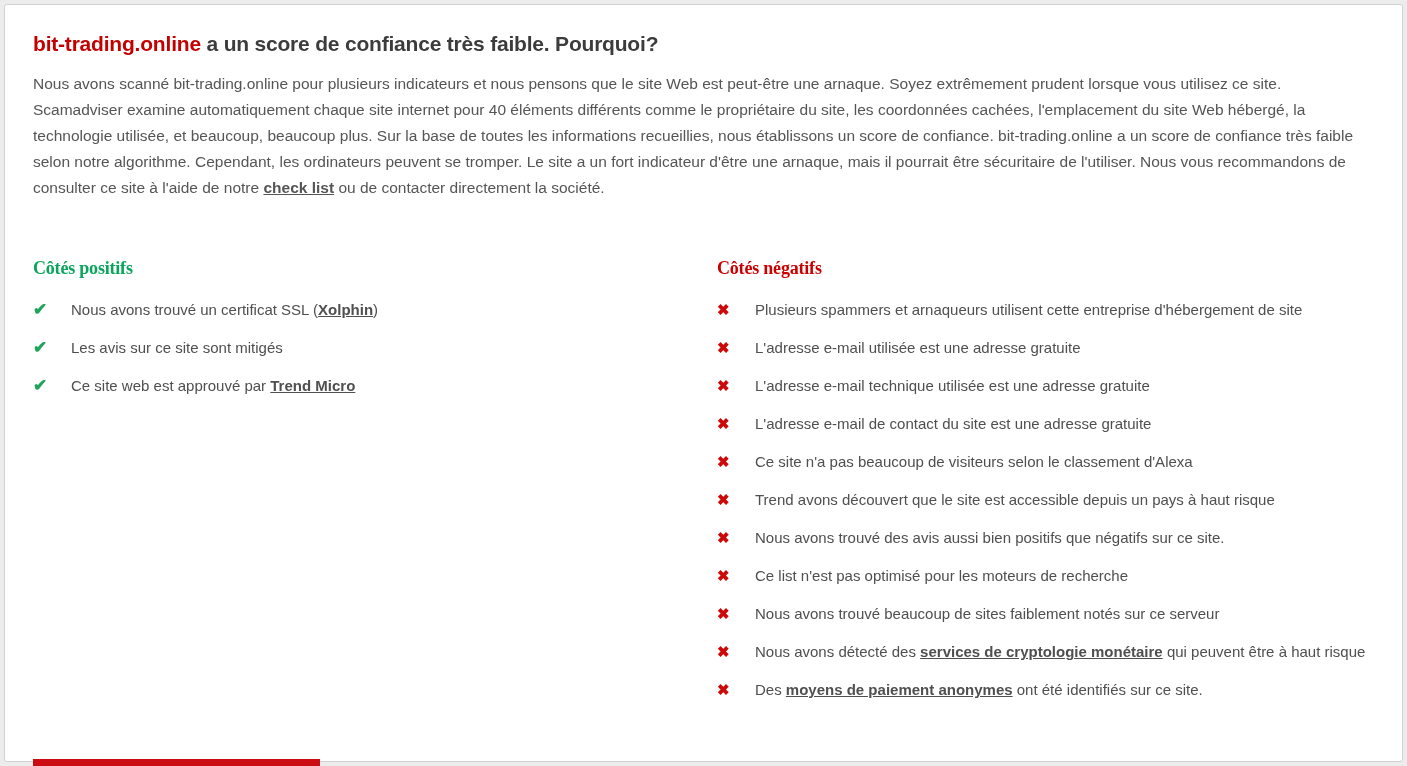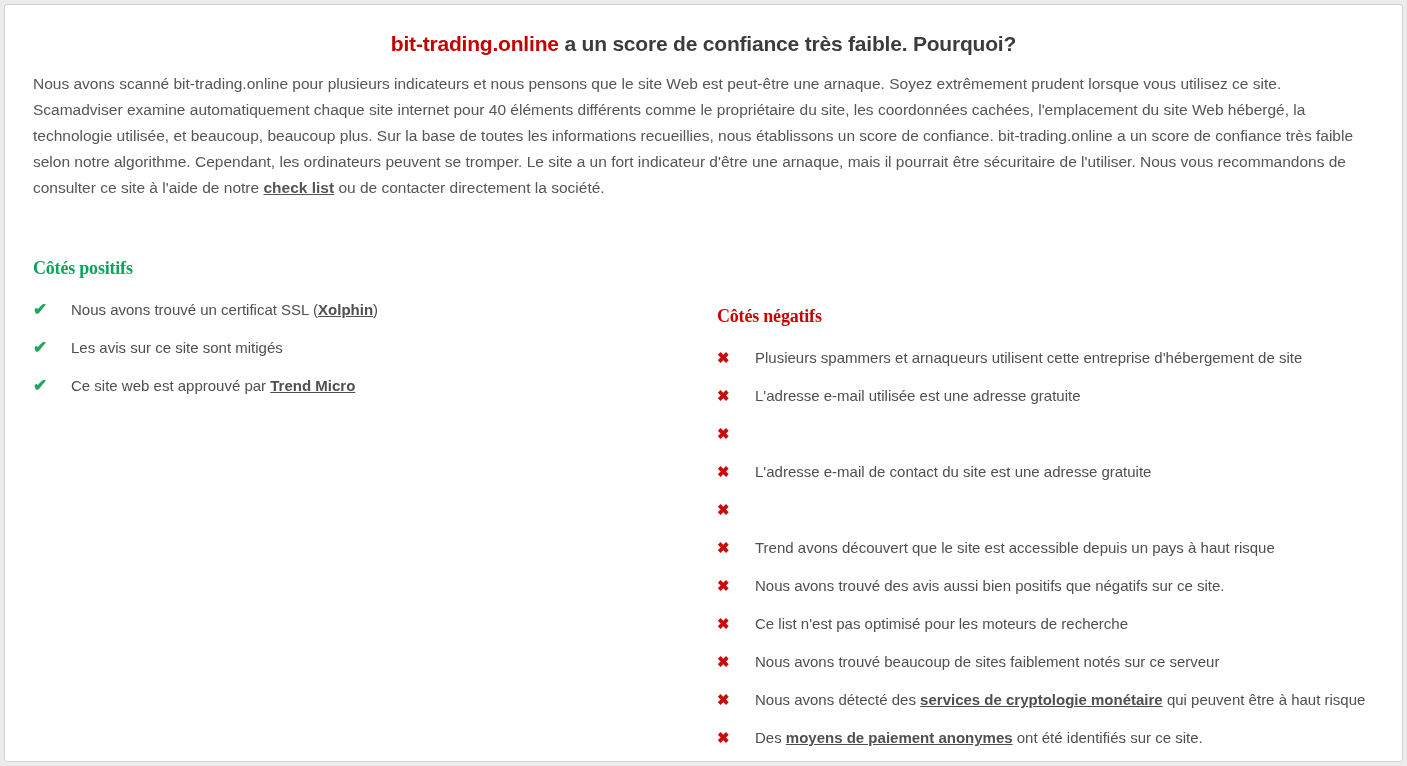--- a/index.html
+++ b/index.html
@@ -28,21 +28,20 @@
     border:1px solid #d2d2d2;
     border-radius:3px;
     padding:0 28px;
   }
   .page-title{
     margin:27px 0 0 0;
     font-size:21px;
     font-weight:bold;
     color:var(--title-text);
     letter-spacing:-0.2px;
-    text-align:center;
   }
   .page-title .site-name{
     color:var(--title-red);
   }
   .intro{
     margin:15px 0 0 0;
     font-size:15.5px;
     line-height:26px;
     color:var(--body-text);
     max-width:1345px;
@@ -61,21 +60,21 @@
   .col.positives{width:684px;flex:none;}
   .col.negatives{flex:1;}
   .col-heading{
     margin:0 0 23px 0;
     font-size:18px;
     font-weight:bold;
     letter-spacing:-0.2px;
     font-family:Liberation Serif, serif;
   }
   .col.positives .col-heading{color:var(--heading-green);}
-  .col.negatives .col-heading{color:var(--heading-red);margin-top:48px;}
+  .col.negatives .col-heading{color:var(--heading-red);}
   ul.items{
     list-style:none;
     margin:0;padding:0;
   }
   ul.items li{
     display:flex;
     align-items:baseline;
     margin-bottom:22px;
     font-size:15px;
     color:#4f4f4f;
@@ -144,27 +143,29 @@
         <li>
           <span class="item-icon cross">✖</span>
           <span class="item-text"><span>Plusieurs spammers et arnaqueurs utilisent cette entreprise d'hébergement de site</span></span>
         </li>
         <li>
           <span class="item-icon cross">✖</span>
           <span class="item-text"><span>L'adresse e-mail utilisée est une adresse gratuite</span></span>
         </li>
         <li>
           <span class="item-icon cross">✖</span>
+          <span class="item-text"><span>L'adresse e-mail technique utilisée est une adresse gratuite</span></span>
         </li>
         <li>
           <span class="item-icon cross">✖</span>
           <span class="item-text"><span>L'adresse e-mail de contact du site est une adresse gratuite</span></span>
         </li>
         <li>
           <span class="item-icon cross">✖</span>
+          <span class="item-text"><span>Ce site n'a pas beaucoup de visiteurs selon le classement d'Alexa</span></span>
         </li>
         <li>
           <span class="item-icon cross">✖</span>
           <span class="item-text"><span>Trend avons découvert que le site est accessible depuis un pays à haut risque</span></span>
         </li>
         <li>
           <span class="item-icon cross">✖</span>
           <span class="item-text"><span>Nous avons trouvé des avis aussi bien positifs que négatifs sur ce site.</span></span>
         </li>
         <li>

